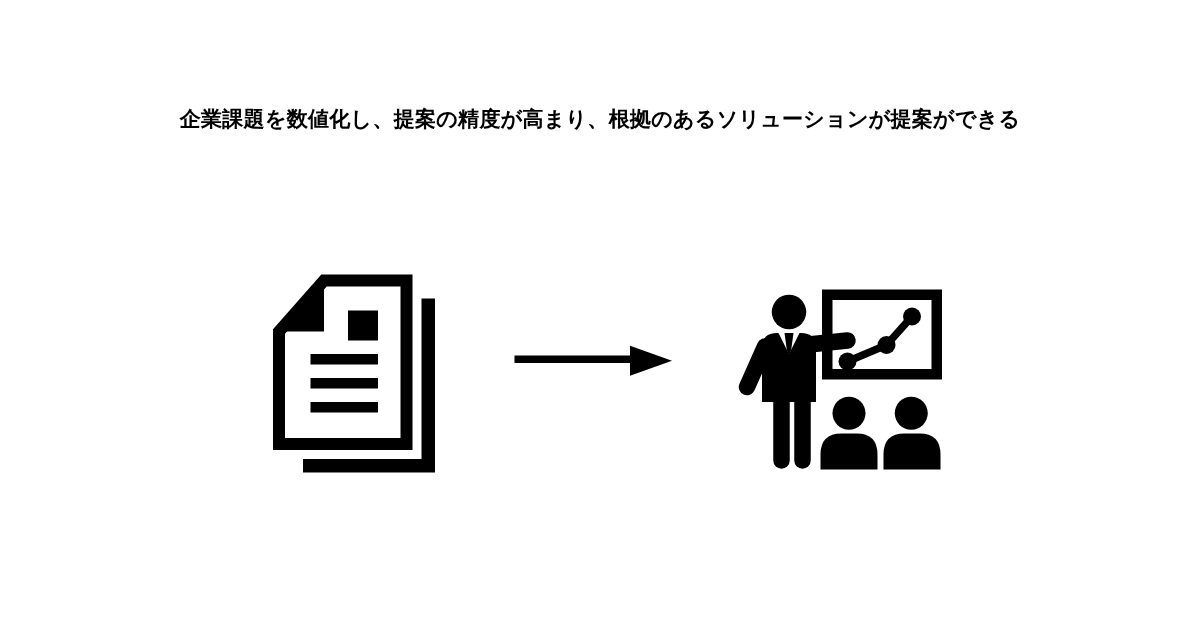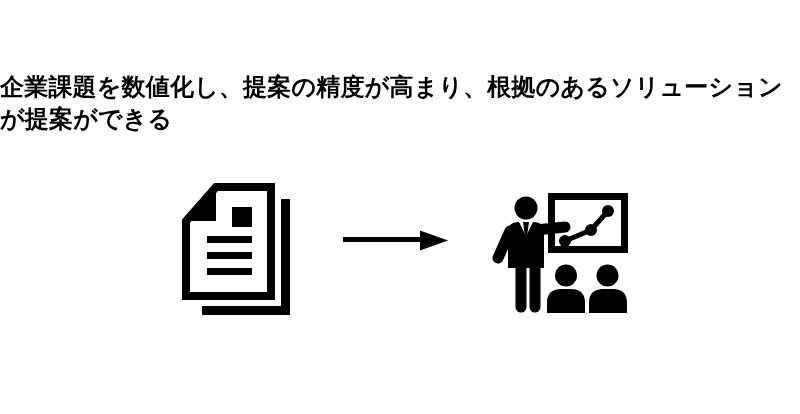--- a/index.html
+++ b/index.html
@@ -10,21 +10,22 @@
     background: #ffffff;
     overflow: hidden;
     font-family: "Liberation Sans", sans-serif;
   }
   .headline {
     position: absolute;
     top: 71px;
     left: 0;
     width: 100%;
     margin: 0;
-    font-size: 24px;
+    text-align: center;
+    font-size: 14px;
     font-weight: bold;
     letter-spacing: 0.2px;
     color: #000000;
     font-family: "Liberation Sans", sans-serif;
   }
   .diagram {
     position: absolute;
     left: 0;
     top: 0;
     width: 800px;

